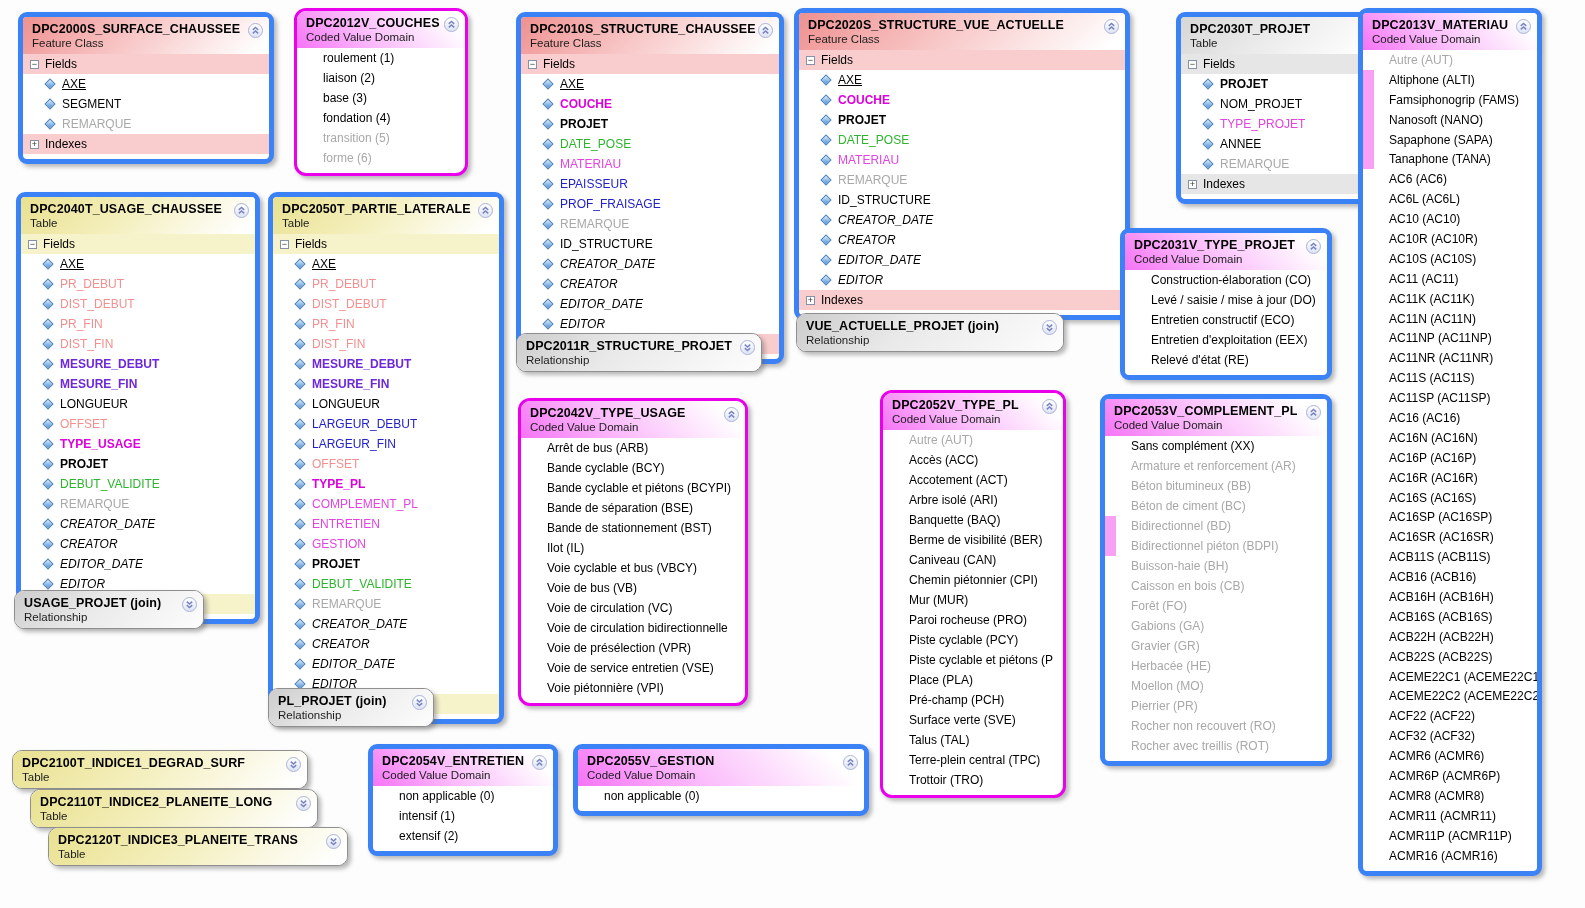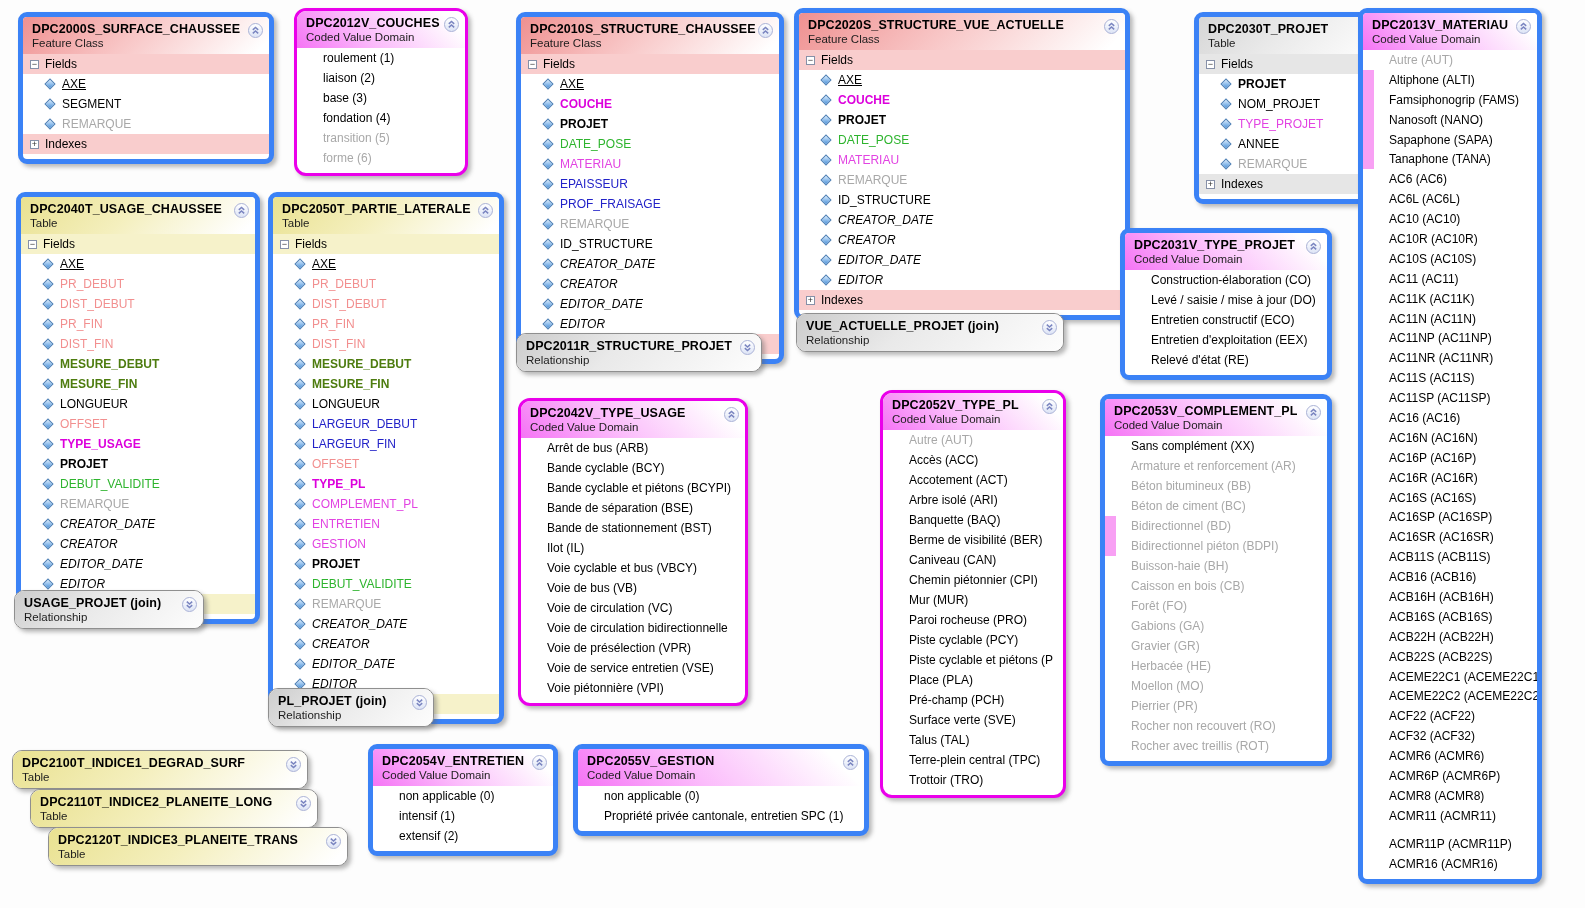--- a/index.html
+++ b/index.html
@@ -20,21 +20,21 @@
 .theme-fc .secbar{background:#f9cdcd}
 .theme-yellow .secbar{background:#f6f2ca}
 .theme-gray .secbar{background:#e6e6e6}
 .toggle{width:9px;height:9px;border:1px solid #8690a8;background:#fff;font-size:9px;line-height:7px;text-align:center;color:#333;flex:0 0 auto}
 .frow{height:20px;display:flex;align-items:center;padding-left:23px;font-size:12px;white-space:nowrap;overflow:hidden;color:#000}
 .diamond{width:8px;height:8px;flex:0 0 auto;margin-right:8px;transform:rotate(45deg);background:linear-gradient(135deg,#ddeeff 0%,#5e9ede 85%);border:1px solid #4d7fb5}
 .f-key .fname{text-decoration:underline}
 .f-gray{color:#a8a8a8}
 .f-pink{color:#f28f8f}
 .f-bold{font-weight:bold}
-.f-red-bold{color:#4d7c0f;font-weight:bold}
+.f-red-bold{color:#6d28d9;font-weight:bold}
 .f-magenta-bold{color:#dc00dc;font-weight:bold}
 .f-magenta{color:#e243e2}
 .f-blue{color:#2222c8}
 .f-green{color:#2eb42e}
 .f-italic{font-style:italic}
 .drow{height:20px;display:flex;align-items:center;padding-left:26px;font-size:12px;white-space:nowrap;overflow:hidden;position:relative;color:#000}
 .d-gray{color:#a8a8a8}
 .d-bold{font-weight:normal}
 .selbar{position:absolute;left:0;top:0;bottom:0;width:11px;background:#f8a0f4}
 .bpad{height:5px}
@@ -242,21 +242,21 @@
       <div class="frow f-italic">
         <span class="diamond"></span>
         <span class="fname">EDITOR</span>
       </div>
       <div class="secbar">
         <span class="toggle">+</span>
         <span class="seclab">Indexes</span>
       </div>
       <div class="bpad"></div>
     </div>
-    <div class="box theme-gray kind-entity" style="left: 1176px; top: 12px; width: 208px; margin-left: 18px;">
+    <div class="box theme-gray kind-entity" style="left: 1176px; top: 12px; width: 208px;">
       <div class="bhead">
         <div class="btitle">DPC2030T_PROJET</div>
         <div class="bsub">Table</div>
       </div>
       <span class="cicon">
         <svg viewBox="0 0 10 10" width="9" height="9">
           <path d="M2 4.3 L5 1.7 L8 4.3" fill="none" stroke="#7a85c0" stroke-width="1.7"></path>
           <path d="M2 8.2 L5 5.6 L8 8.2" fill="none" stroke="#7a85c0" stroke-width="1.7"></path>
         </svg>
       </span>
@@ -416,21 +416,21 @@
       </div>
       <div class="drow d-plain" style="height: 19.9px;">
         <span>ACMR6P (ACMR6P)</span>
       </div>
       <div class="drow d-plain" style="height: 19.9px;">
         <span>ACMR8 (ACMR8)</span>
       </div>
       <div class="drow d-plain" style="height: 19.9px;">
         <span>ACMR11 (ACMR11)</span>
       </div>
-      <div class="drow d-plain" style="height: 19.9px; margin-top: 8px;">
+      <div class="drow d-plain" style="height: 19.9px;">
         <span>ACMR11P (ACMR11P)</span>
       </div>
       <div class="drow d-plain" style="height: 19.9px;">
         <span>ACMR16 (ACMR16)</span>
       </div>
       <div class="bpad"></div>
     </div>
     <div class="box theme-yellow kind-entity" style="left: 16px; top: 192px; width: 244px;">
       <div class="bhead">
         <div class="btitle">DPC2040T_USAGE_CHAUSSEE</div>
@@ -867,23 +867,20 @@
         <div class="bsub">Coded Value Domain</div>
       </div>
       <span class="cicon">
         <svg viewBox="0 0 10 10" width="9" height="9">
           <path d="M2 4.3 L5 1.7 L8 4.3" fill="none" stroke="#7a85c0" stroke-width="1.7"></path>
           <path d="M2 8.2 L5 5.6 L8 8.2" fill="none" stroke="#7a85c0" stroke-width="1.7"></path>
         </svg>
       </span>
       <div class="drow d-bold">
         <span>non applicable (0)</span>
-      </div>
-      <div class="drow d-plain">
-        <span>Propriété privée cantonale, entretien SPC (1)</span>
       </div>
       <div class="bpad"></div>
     </div>
     <div class="box theme-rel kind-rel" style="left: 516px; top: 333px; width: 246px;">
       <div class="bhead">
         <div class="btitle">DPC2011R_STRUCTURE_PROJET</div>
         <div class="bsub">Relationship</div>
       </div>
       <span class="cicon">
         <svg viewBox="0 0 10 10" width="9" height="9" style="transform: rotate(180deg);">

